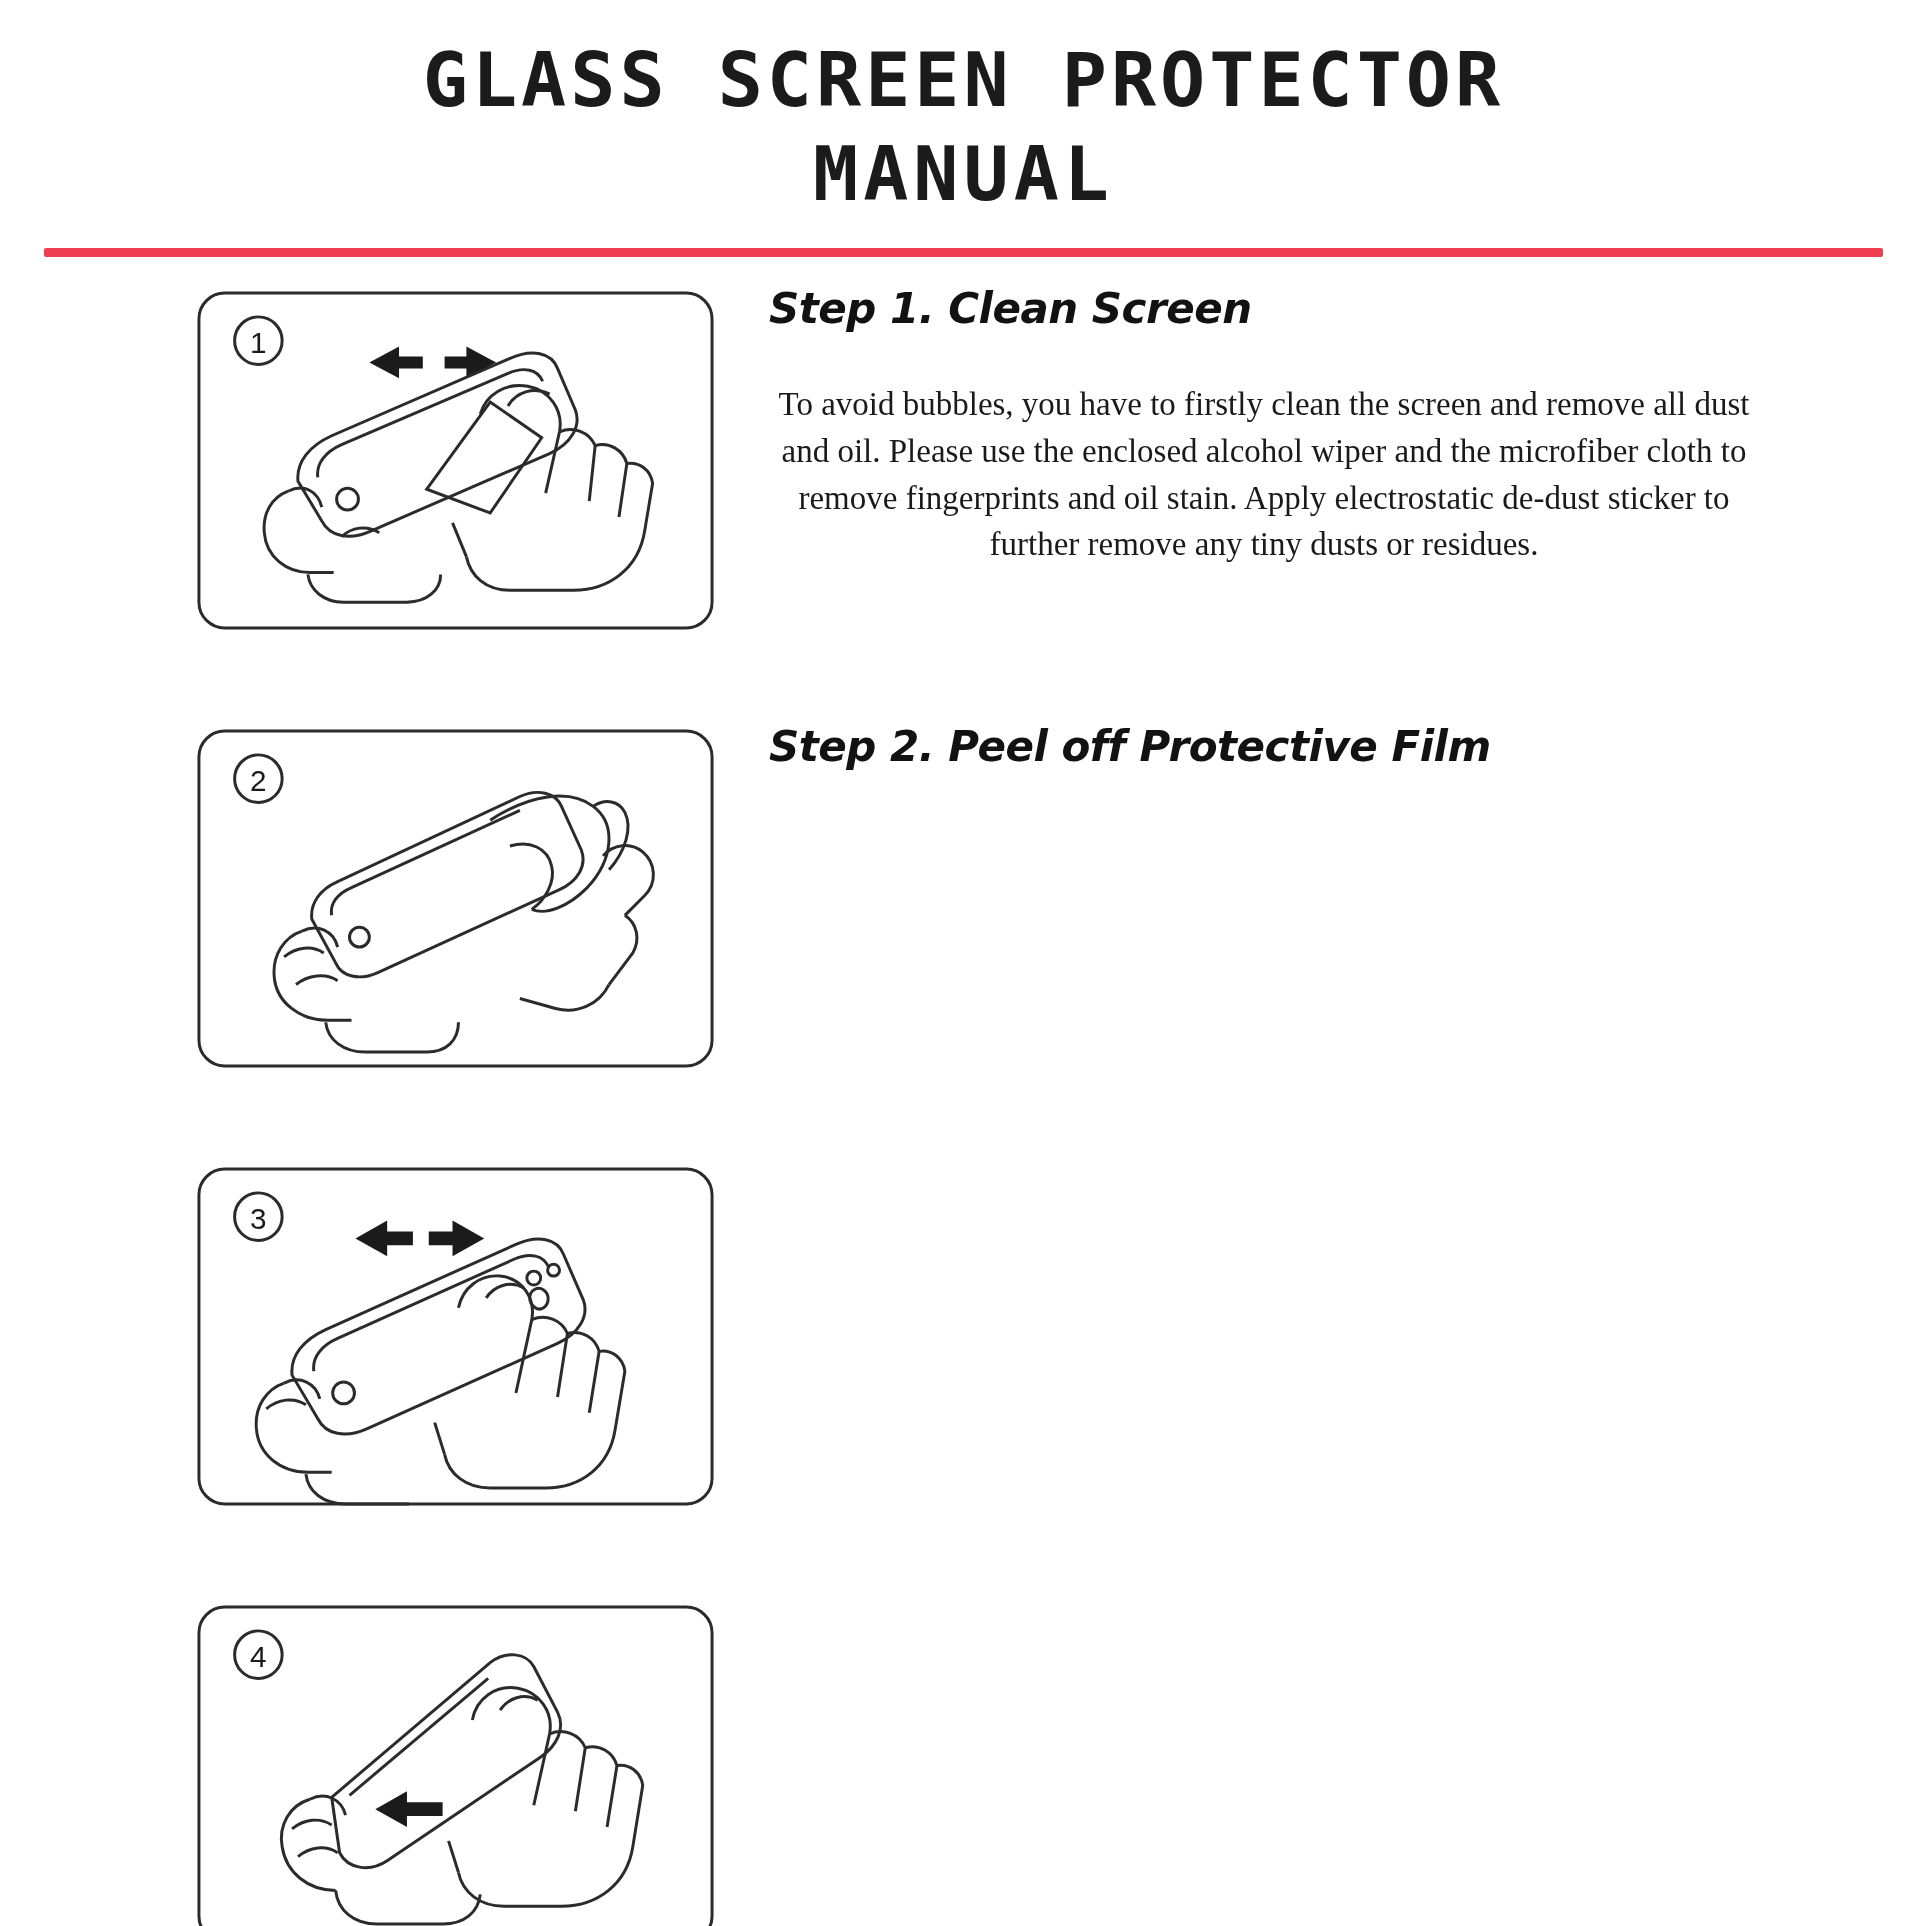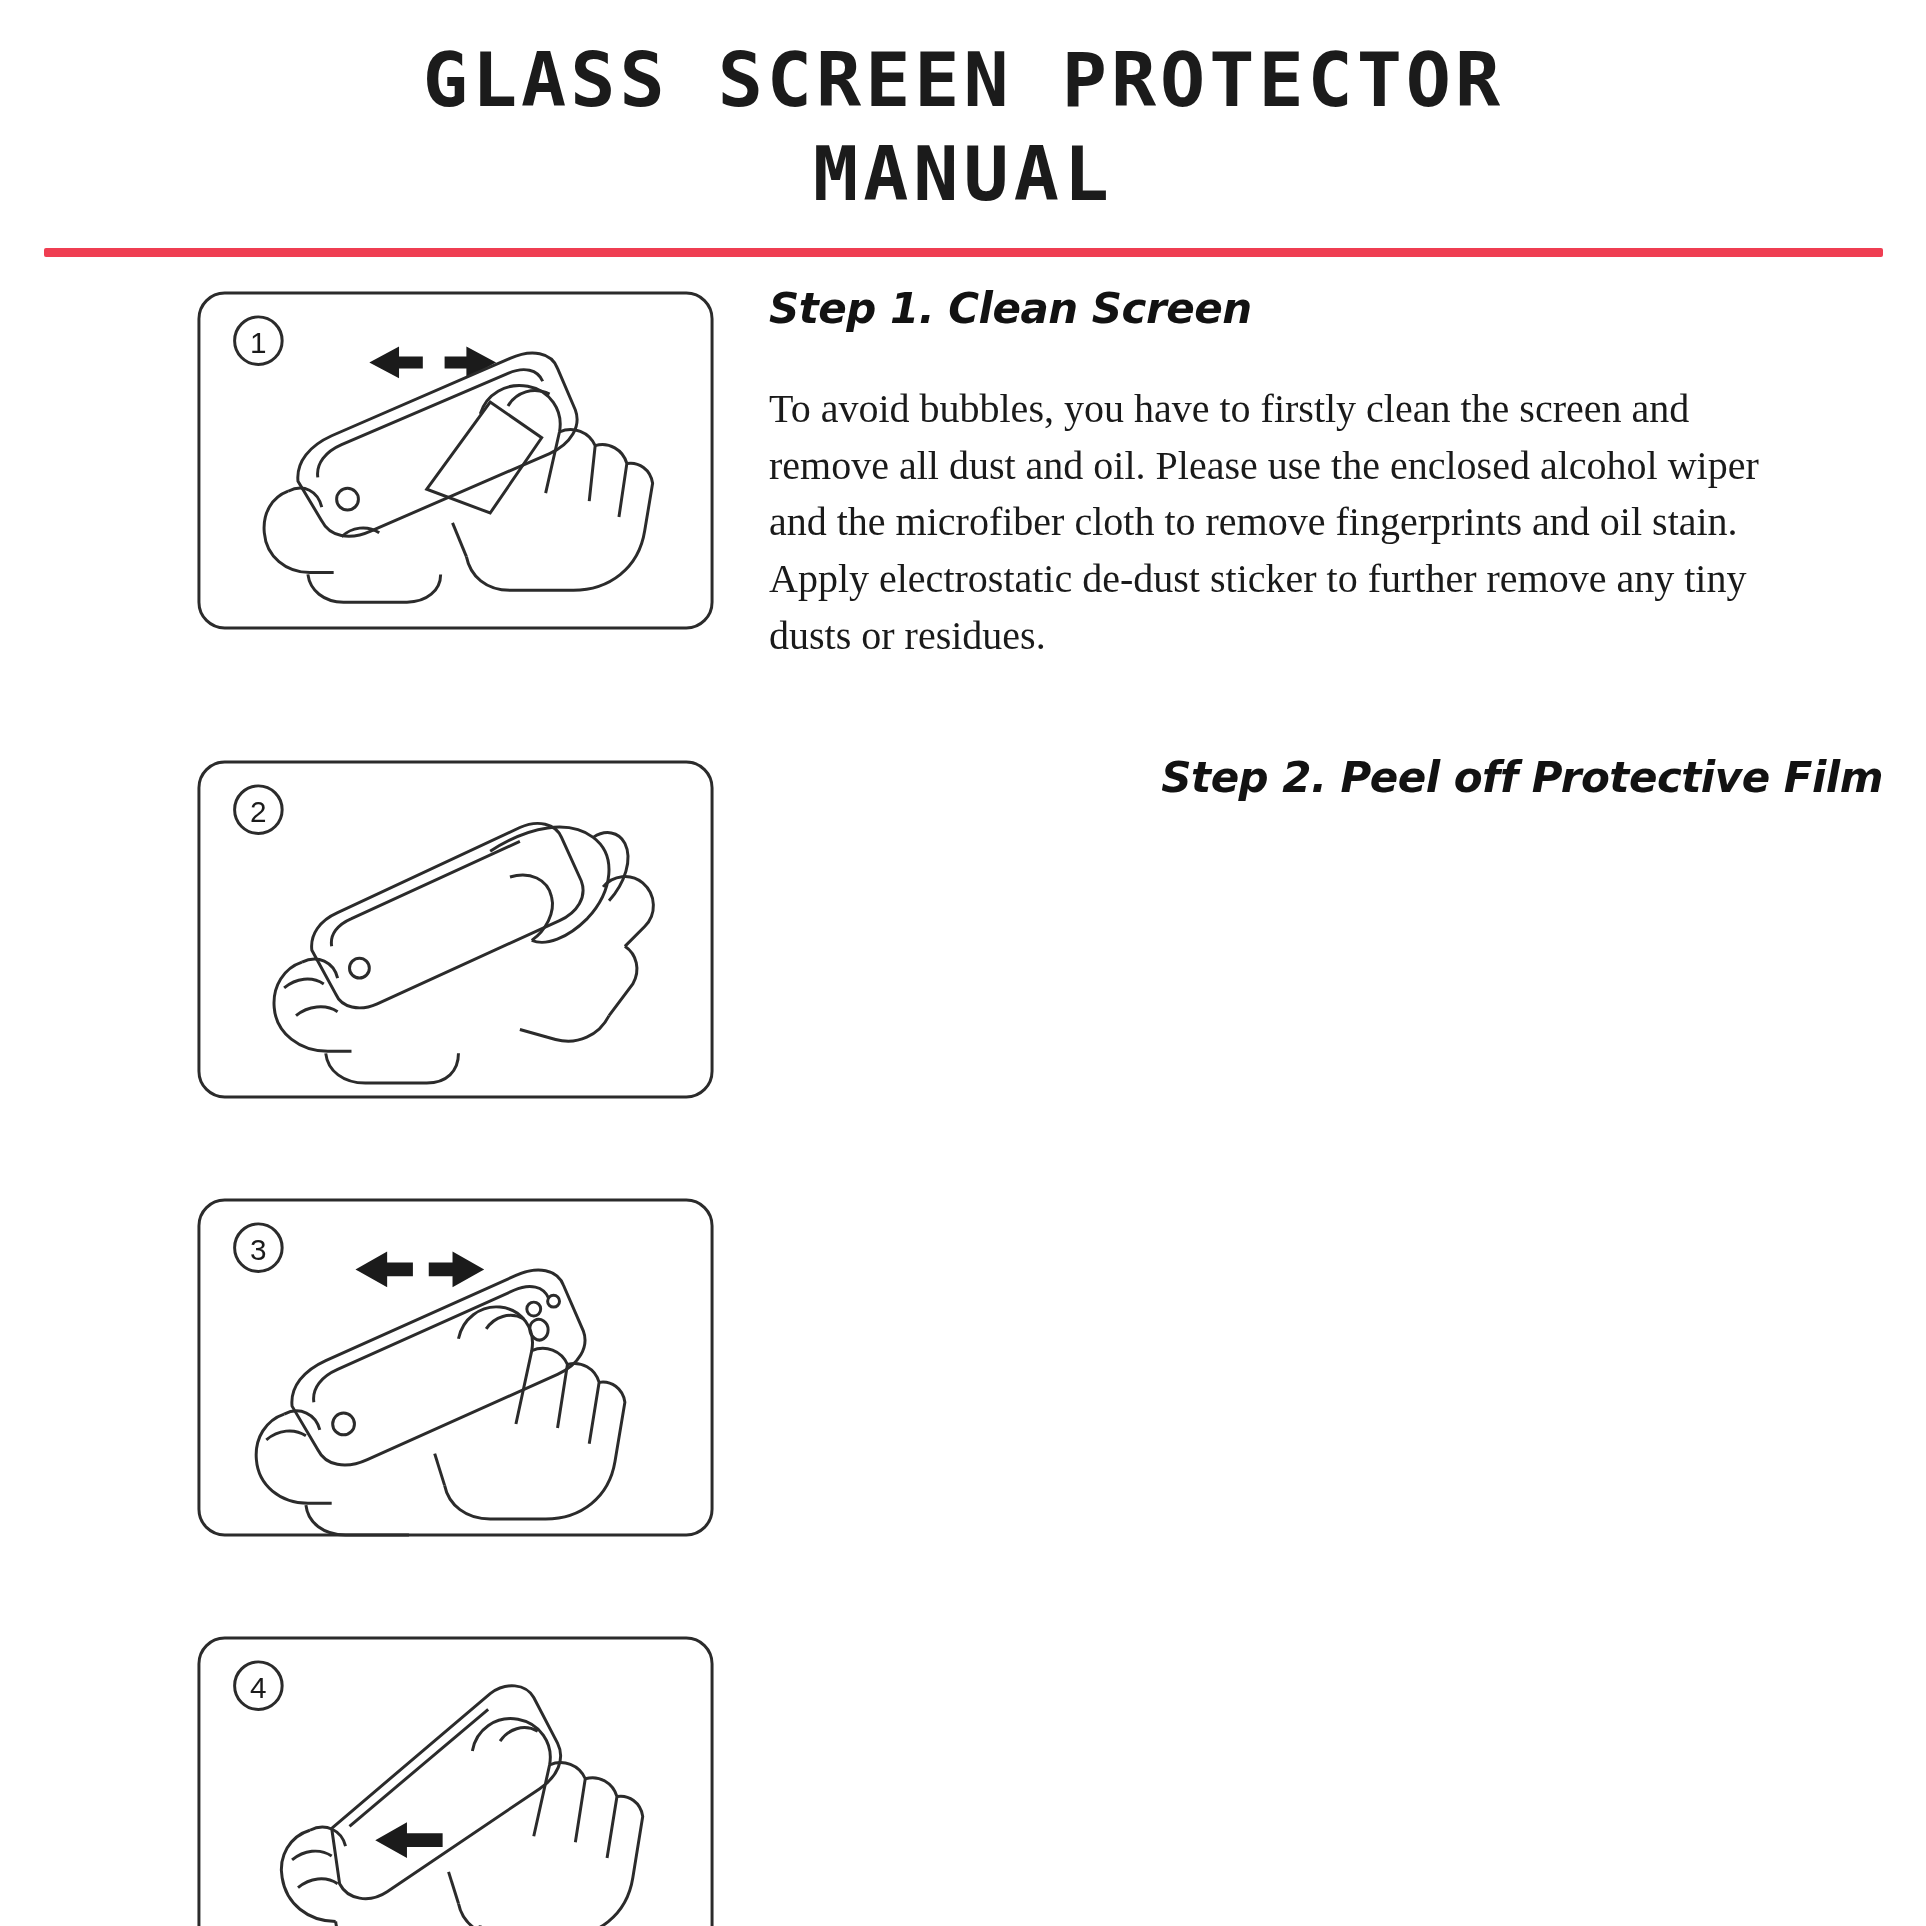--- a/index.html
+++ b/index.html
@@ -82,28 +82,29 @@
     font-weight: bold;
     font-size: 42px;
     letter-spacing: -0.5px;
     color: #121212;
     margin: 0 0 46px 0;
     line-height: 1.15;
     font-style: italic;
   }
   .step-body {
     font-family: "Liberation Serif", serif;
-    font-size: 40px;
+    font-size: 33px;
     line-height: 1.42;
     color: #1a1a1a;
     margin: 0;
     max-width: 990px;
+    text-align: center;
   }
   .step-row.r1 .step-head { margin-bottom: 48px; }
-  .step-row.r2 .step-head { margin-bottom: 42px; text-align: right; }
+  .step-row.r2 .step-head { margin-bottom: 42px; }
   .step-row.r3 .step-head { margin-bottom: 53px; }
   .step-row.r4 .step-head { margin-bottom: 38px; }
 
   .step-row.r1 { margin-top: 10px; }
   .step-row.r2 { margin-top: 85px; }
   .step-row.r3 { margin-top: 85px; }
   .step-row.r4 { margin-top: 85px; }
 
   .num-text {
     font-family: "Liberation Sans", sans-serif;

